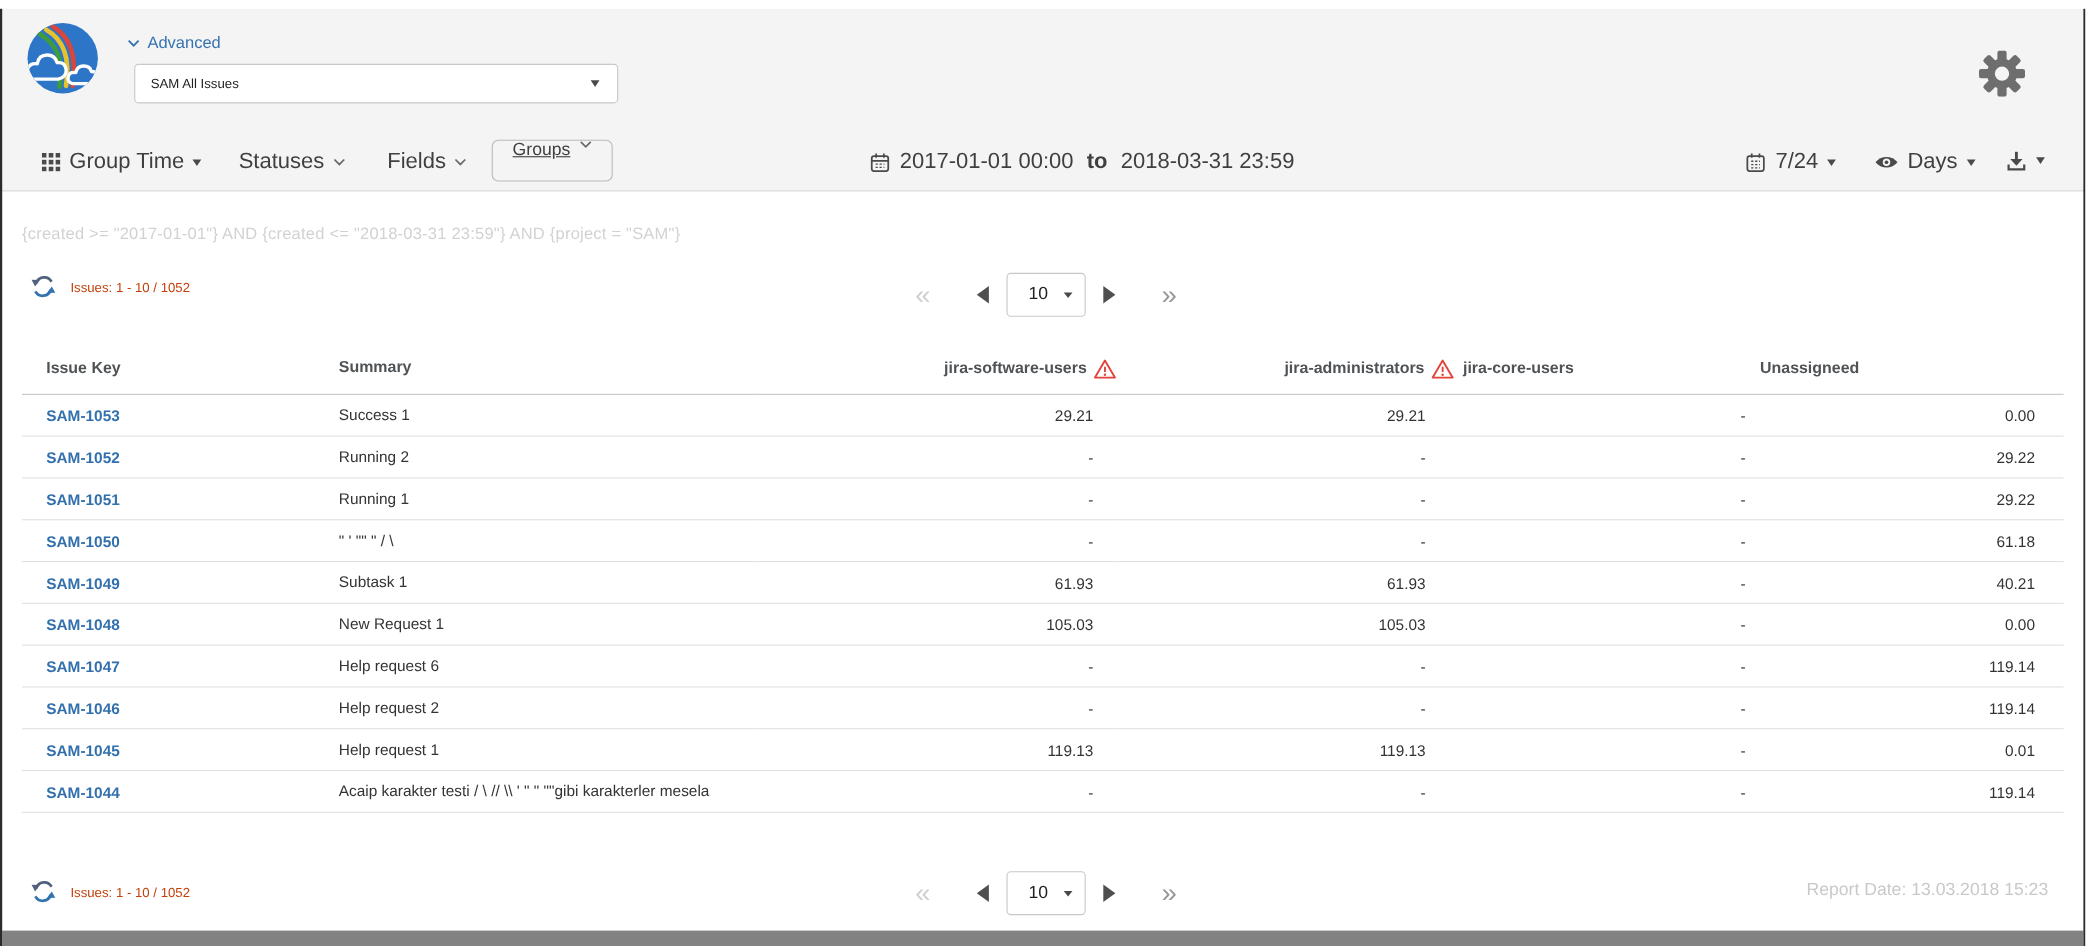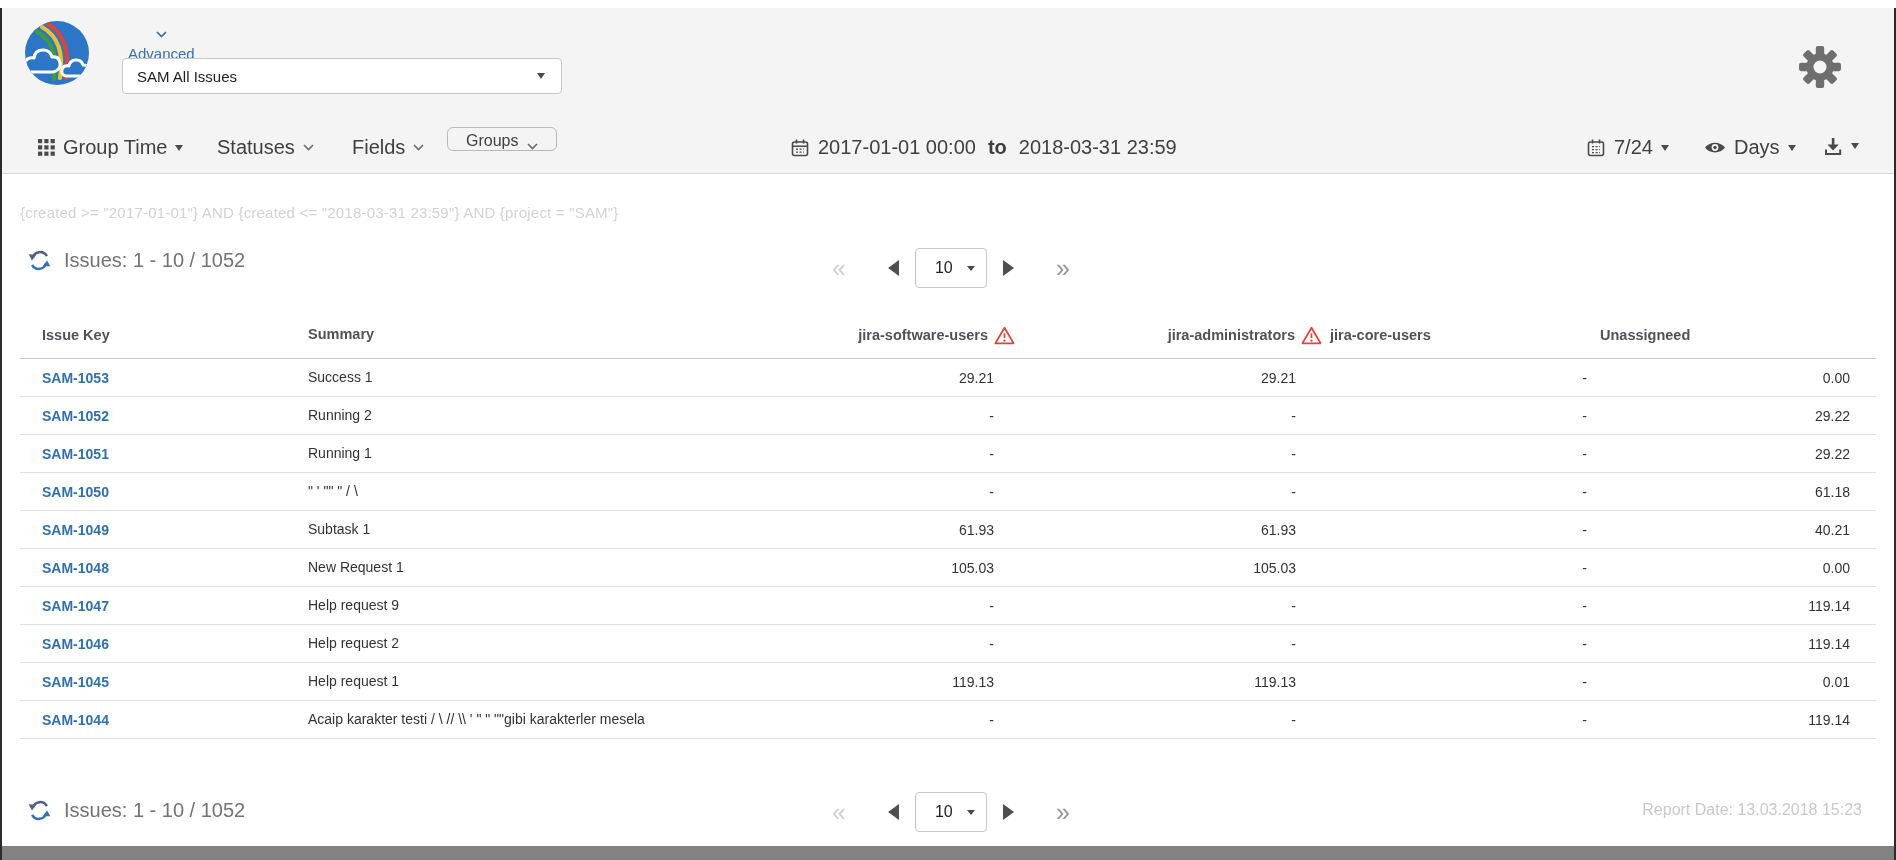--- a/index.html
+++ b/index.html
@@ -6,44 +6,44 @@
   .page{position:relative;width:1896px;height:860px;background:#fff;overflow:hidden;
         font-family:"Liberation Sans","DejaVu Sans",sans-serif;color:#333;}
   .edge{position:absolute;top:8px;bottom:0;width:2px;background:#2b2b2b;z-index:60;}
   .edge-l{left:0;} .edge-r{right:0;}
   .bottom-strip{position:absolute;left:2px;right:2px;bottom:0;height:14px;background:#828282;z-index:55;}
 
   
   .header{position:absolute;left:0;top:8px;width:100%;height:166px;background:#f4f4f4;
           border-bottom:1px solid #d9d9d9;box-sizing:border-box;}
   .logo{position:absolute;left:24px;top:12px;width:66px;height:66px;}
-  .advanced{position:absolute;left:128px;top:23px;display:flex;align-items:center;gap:7px;
-            color:#3572b0;font-size:15px;cursor:pointer;flex-direction:column;}
+  .advanced{position:absolute;left:116px;top:23px;display:flex;align-items:center;gap:7px;
+            color:#3572b0;font-size:15px;cursor:pointer;}
   .filter-select{position:absolute;left:122px;top:50px;width:440px;height:36px;background:#fff;
                  border:1px solid #c8c8c8;border-radius:4px;box-sizing:border-box;display:flex;
-                 align-items:center;font-size:15px;color:#222;padding-left:14px;cursor:pointer;}
+                 align-items:center;font-size:12px;color:#222;padding-left:14px;cursor:pointer;}
   .filter-select .caret{position:absolute;right:16px;}
   .gear{position:absolute;right:55px;top:38px;cursor:pointer;}
 
   
   .tb-item{position:absolute;top:128px;display:flex;align-items:center;gap:8px;font-size:20px;
            color:#3f3f3f;cursor:pointer;white-space:nowrap;}
   .caret{width:0;height:0;border-left:4.5px solid transparent;border-right:4.5px solid transparent;
          border-top:6px solid #4a4a4a;display:inline-block;}
   .chev{color:#6a6a6a;display:inline-flex;}
-  .groups-btn{position:absolute;left:447px;top:119px;height:24px;border:1px solid #b9b9b9;
-              border-radius:6px;display:flex;align-items:flex-end;gap:9px;padding:0 18px;
-              font-size:16px;color:#3f3f3f;box-sizing:border-box;cursor:pointer;background:transparent;}
+  .groups-btn{position:absolute;left:447px;top:119px;height:38px;border:1px solid #b9b9b9;
+              border-radius:6px;display:flex;align-items:flex-start;gap:9px;padding:0 18px;
+              font-size:16px;color:#3f3f3f;box-sizing:border-box;cursor:pointer;background:transparent;text-decoration:underline;}
   .date-range{left:790px;}
   .tb-hours{left:1586px;} .tb-days{left:1704px;} .tb-export{left:1823px;}
 
   
   .query{position:absolute;left:20px;top:204px;font-size:15px;color:#d2d2d2;letter-spacing:.2px;}
-  .issues-line{position:absolute;left:28px;display:flex;align-items:flex-start;gap:13px;
-               font-size:20px;color:#737373;}
+  .issues-line{position:absolute;left:28px;display:flex;align-items:center;gap:13px;
+               font-size:12px;color:#c2410c;}
   .issues-top{top:249px;} .issues-bottom{top:799px;}
   .refresh{cursor:pointer;display:inline-flex;}
   .pager{position:absolute;left:832px;display:flex;align-items:center;height:40px;}
   .pager-top{top:248px;} .pager-bottom{top:792px;}
   .pg-first{font-size:25px;color:#cfcfcf;cursor:pointer;line-height:1;}
   .pg-last{font-size:25px;color:#979797;cursor:pointer;line-height:1;margin-left:42px;}
   .tri{width:0;height:0;cursor:pointer;}
   .tri-prev{border-top:8px solid transparent;border-bottom:8px solid transparent;
             border-right:11px solid #4f4f4f;margin-left:42px;}
   .tri-next{border-top:8px solid transparent;border-bottom:8px solid transparent;
@@ -302,21 +302,21 @@
       <tr>
         <td class="c-key"><a class="key-link">SAM-1048</a></td>
         <td class="c-sum">New Request 1</td>
         <td class="c-num c3">105.03</td>
         <td class="c-num c4">105.03</td>
         <td class="c-num c5">-</td>
         <td class="c-num c6">0.00</td>
       </tr>
       <tr>
         <td class="c-key"><a class="key-link">SAM-1047</a></td>
-        <td class="c-sum">Help request 9</td>
+        <td class="c-sum">Help request 6</td>
         <td class="c-num c3">-</td>
         <td class="c-num c4">-</td>
         <td class="c-num c5">-</td>
         <td class="c-num c6">119.14</td>
       </tr>
       <tr>
         <td class="c-key"><a class="key-link">SAM-1046</a></td>
         <td class="c-sum">Help request 2</td>
         <td class="c-num c3">-</td>
         <td class="c-num c4">-</td>

